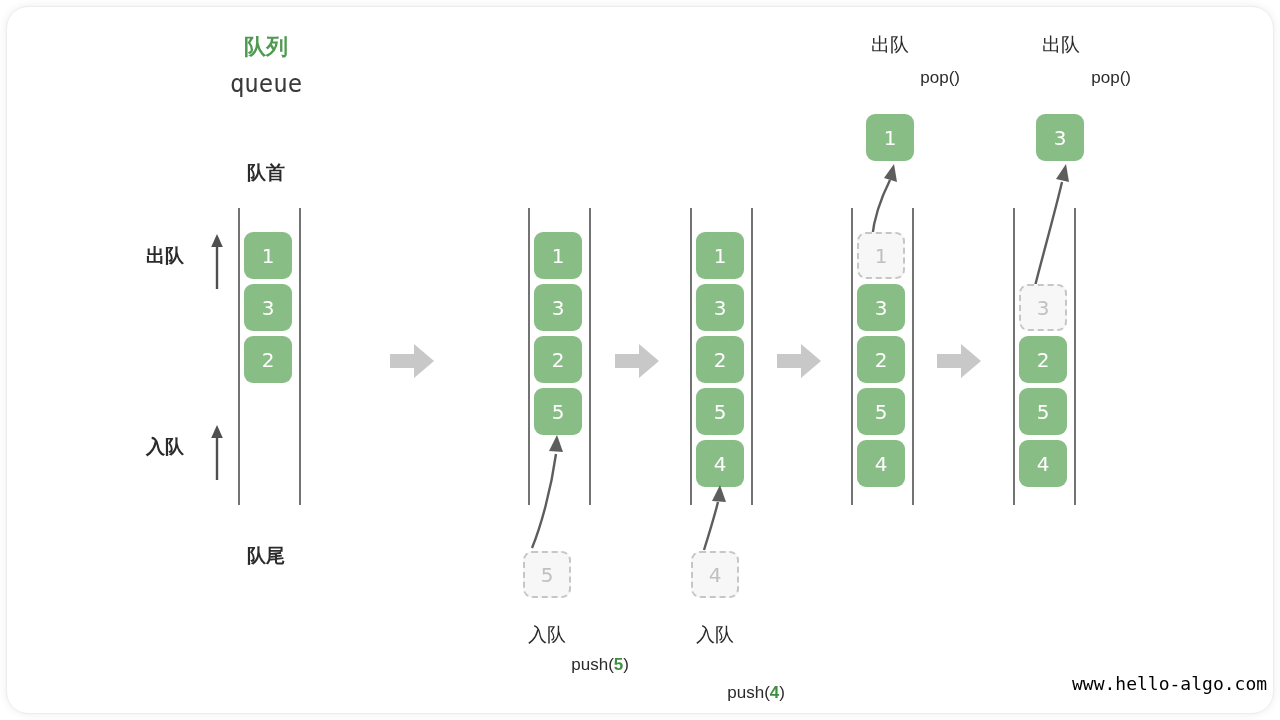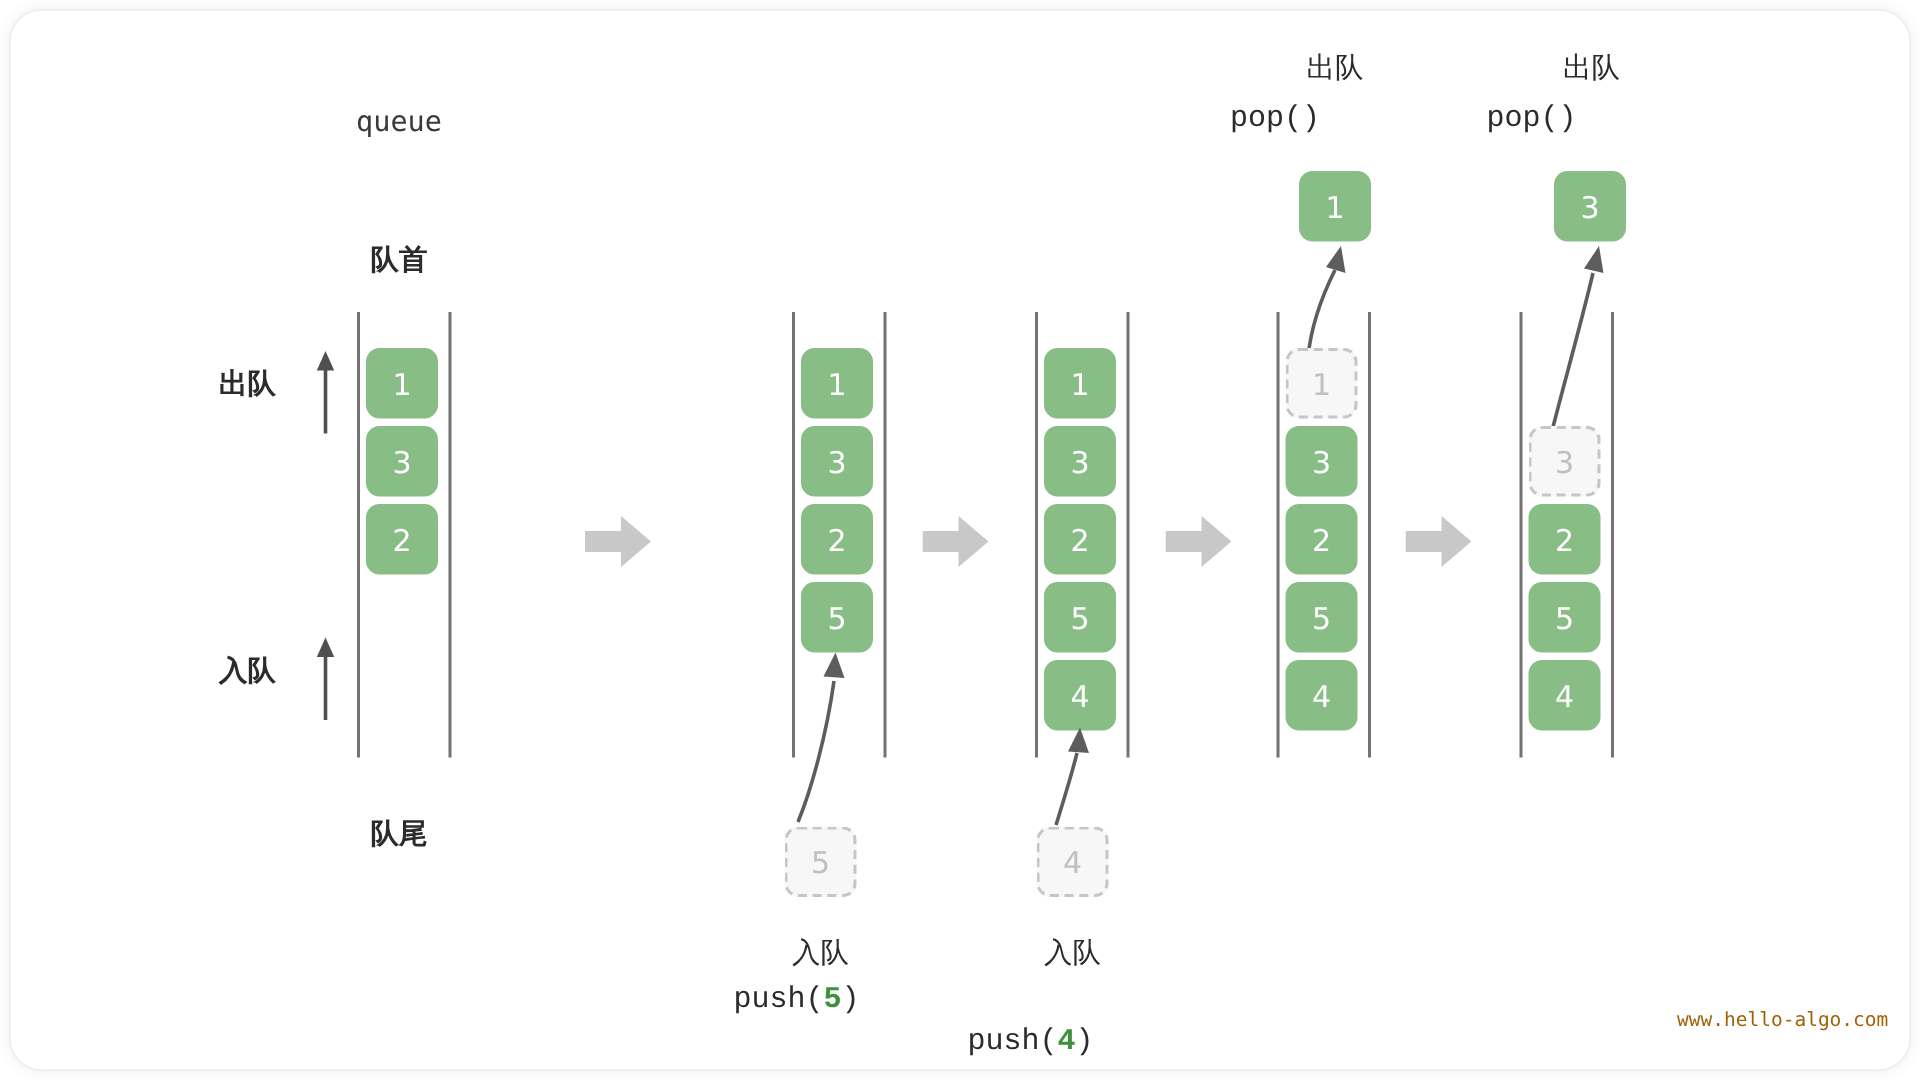--- a/index.html
+++ b/index.html
@@ -38,21 +38,21 @@
     position: absolute;
     font-size: 22px;
     font-weight: bold;
     color: #4e9a50;
     white-space: nowrap;
     text-align: center;
     font-family: "DejaVu Sans", "Liberation Sans", sans-serif;
   }
   .title-en {
     position: absolute;
-    font-size: 19px;
+    font-size: 24px;
     color: #3a3a3a;
     white-space: nowrap;
     text-align: center;
     font-family: "DejaVu Sans Mono", "Liberation Mono", monospace;
   }
   .head-label {
     position: absolute;
     font-size: 19px;
     font-weight: bold;
     color: #2b2b2b;
@@ -68,25 +68,25 @@
   }
   .op-label-cn {
     position: absolute;
     font-size: 19px;
     color: #2b2b2b;
     white-space: nowrap;
     text-align: center;
   }
   .op-label-code {
     position: absolute;
-    font-size: 20px;
-    color: #2b2b2b;
-    white-space: nowrap;
-    text-align: left;
-    font-family: Liberation Mono, monospace;
+    font-size: 17px;
+    color: #2b2b2b;
+    white-space: nowrap;
+    text-align: right;
+    font-family: Liberation Sans, sans-serif;
   }
   .op-label-code .hl { color: #3f8f3f; font-weight: bold; }
 
   
   .rail {
     position: absolute;
     width: 1.6px;
     background: #5b5b5b;
     opacity: 0.85;
   }
@@ -118,33 +118,33 @@
     width: 44px;
     height: 34px;
   }
   
   .tick-arrow { position: absolute; }
 
   .curve-arrow { position: absolute; }
 
   .watermark {
     position: absolute;
-    font-size: 13px;
-    color: #a16207;
+    font-size: 18px;
+    color: #000000;
     font-family: "DejaVu Sans Mono", "Liberation Mono", monospace;
     white-space: nowrap;
-    margin-left: 46px;
   }
 </style>
 </head>
 <body>
 
 <div id="canvas">
   <div class="card-frame"></div>
 
+  <div class="title-cn" style="left:196px; top:32px; width:140px;">队列</div>
   <div class="title-en" style="left:196px; top:70px; width:140px;">queue</div>
 
   <div class="head-label" style="left:196px; top:160px; width:140px;">队首</div>
   <div class="head-label" style="left:196px; top:543px; width:140px;">队尾</div>
 
   <div class="side-label" style="left:146px; top:243px;">出队</div>
   <svg class="tick-arrow" style="left:206px; top:232px;" width="22" height="58" viewBox="0 0 22 58">
     <line x1="11" y1="57" x2="11" y2="12" stroke="#4f4f4f" stroke-width="2.4"></line>
     <polygon points="11,2 5.2,15 16.8,15" fill="#4f4f4f"></polygon>
   </svg>

